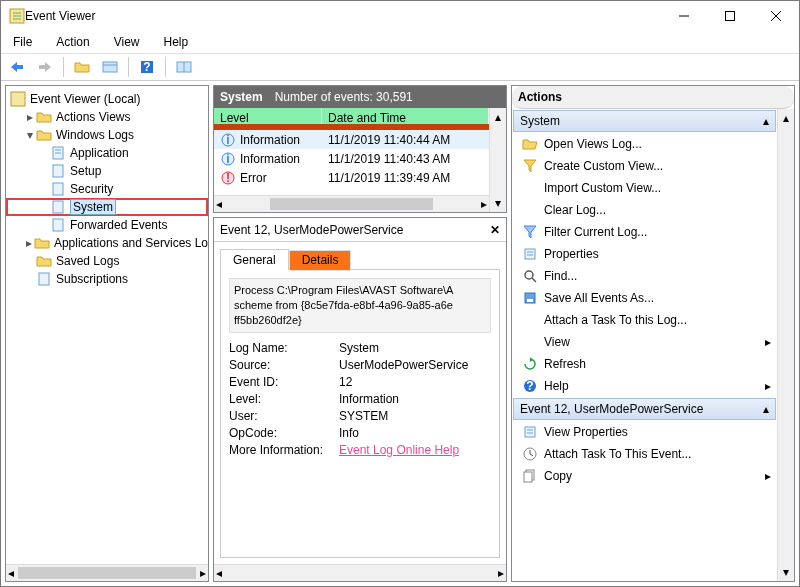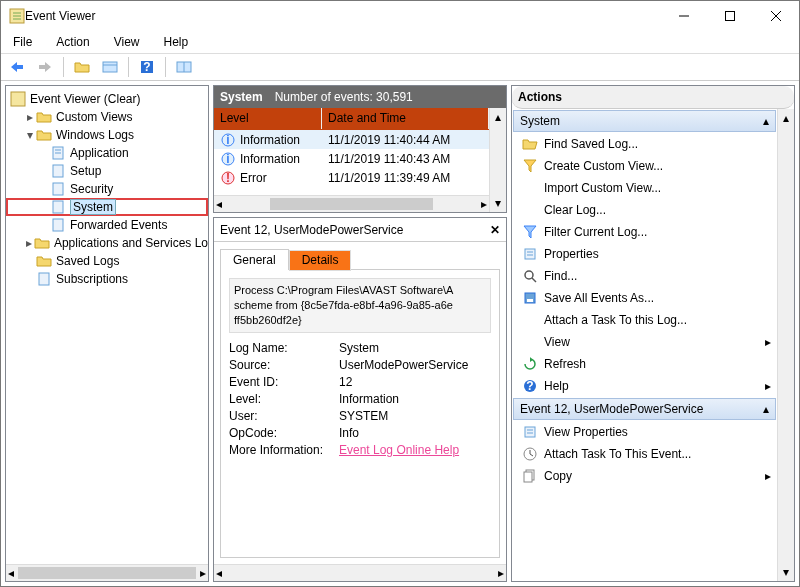--- a/index.html
+++ b/index.html
@@ -23,21 +23,21 @@
 .tree-row.l2 { padding-left: 18px; }
 .tree-row.l3 { padding-left: 44px; }
 .tree-row .expander { width: 12px; height: 12px; display:flex; align-items:center; justify-content:center; color:#555;}
 .tree-row .ticon { width: 16px; height: 16px; margin-right: 4px; display:flex; align-items:center; justify-content:center;}
 .tree-row.selected { border: 2px solid #e04040; padding-left: 42px;}
 .tree-row.selected .label { background: #cde8ff; border:1px solid #7ab; padding:0 2px;}
 .hscroll { height: 17px; background: #f0f0f0; border-top: 1px solid #ddd; display:flex; align-items:center; justify-content:space-between; padding:0 2px;}
 .center-top { height: 128px; }
 .hdr-dark { background: #6b6b6b; color: #fff; height: 22px; display: flex; align-items: center; padding: 0 6px; gap: 12px; }
 .hdr-dark .sec { font-weight: bold; }
-.list-head { height: 22px; display:flex; border-bottom:1px solid #c2410c; background:#c2410c;}
+.list-head { height: 22px; display:flex; border-bottom:6px solid #c2410c; background:#86efac;}
 .list-head .col { padding:3px 6px; border-right:1px solid #eee;}
 .list-body { flex:1; overflow:hidden; }
 .list-row { display:flex; align-items:center; height:19px; }
 .list-row.sel { background:#e5f1fb; }
 .list-row .cell { padding:0 6px; display:flex; align-items:center; gap:4px; overflow:hidden; white-space:nowrap;}
 .vscroll { width:17px; background:#f0f0f0; border-left:1px solid #ddd; display:flex; flex-direction:column; align-items:center; justify-content:space-between; padding:2px 0;}
 .center-bot { flex:1; min-height:0; }
 .evt-head { height:24px; display:flex; align-items:center; justify-content:space-between; padding:0 6px; border-bottom:1px solid #ccc;}
 .tabs { display:flex; padding: 6px 6px 0 6px; gap:0;}
 .tab { padding:3px 12px; border:1px solid #ccc; border-bottom:none; background:#fff; position:relative; top:1px;}
@@ -134,30 +134,30 @@
 <div class="content">
 
   <div class="panel left">
     <div class="tree">
       <div class="tree-row l1">
         <span class="ticon">
             <svg width="16" height="16">
               <rect x="1" y="1" width="14" height="14" fill="#f5e6a0" stroke="#b89a3a"></rect>
             </svg>
           </span>
-        <span class="label">Event Viewer (Clear)</span>
+        <span class="label">Event Viewer (Local)</span>
       </div>
       <div class="tree-row l2">
         <span class="expander">▸</span>
         <span class="ticon">
             <svg width="16" height="14">
               <polygon points="1,3 6,3 7,5 15,5 15,12 1,12" fill="#f5d76e" stroke="#c9a227"></polygon>
             </svg>
           </span>
-        <span class="label">Custom Views</span>
+        <span class="label">Actions Views</span>
       </div>
       <div class="tree-row l2">
         <span class="expander">▾</span>
         <span class="ticon">
             <svg width="16" height="14">
               <polygon points="1,3 6,3 7,5 15,5 15,12 1,12" fill="#f5d76e" stroke="#c9a227"></polygon>
             </svg>
           </span>
         <span class="label">Windows Logs</span>
       </div>
@@ -357,21 +357,21 @@
             <span>System</span>
             <span>▴</span>
           </div>
       <div id="actions-0">
             <div class="action-item">
               <span class="aicon">
                 <svg width="16" height="14">
                   <polygon points="1,3 6,3 7,5 15,5 13,12 1,12" fill="#f5d76e" stroke="#c9a227"></polygon>
                 </svg>
               </span>
-              <span>Find Saved Log...</span>
+              <span>Open Views Log...</span>
             </div>
             <div class="action-item">
               <span class="aicon">
                 <svg width="14" height="14">
                   <polygon points="1,1 13,1 8,7 8,13 6,11 6,7" fill="#ffd15c" stroke="#c9a227"></polygon>
                 </svg>
               </span>
               <span>Create Custom View...</span>
             </div>
             <div class="action-item">

